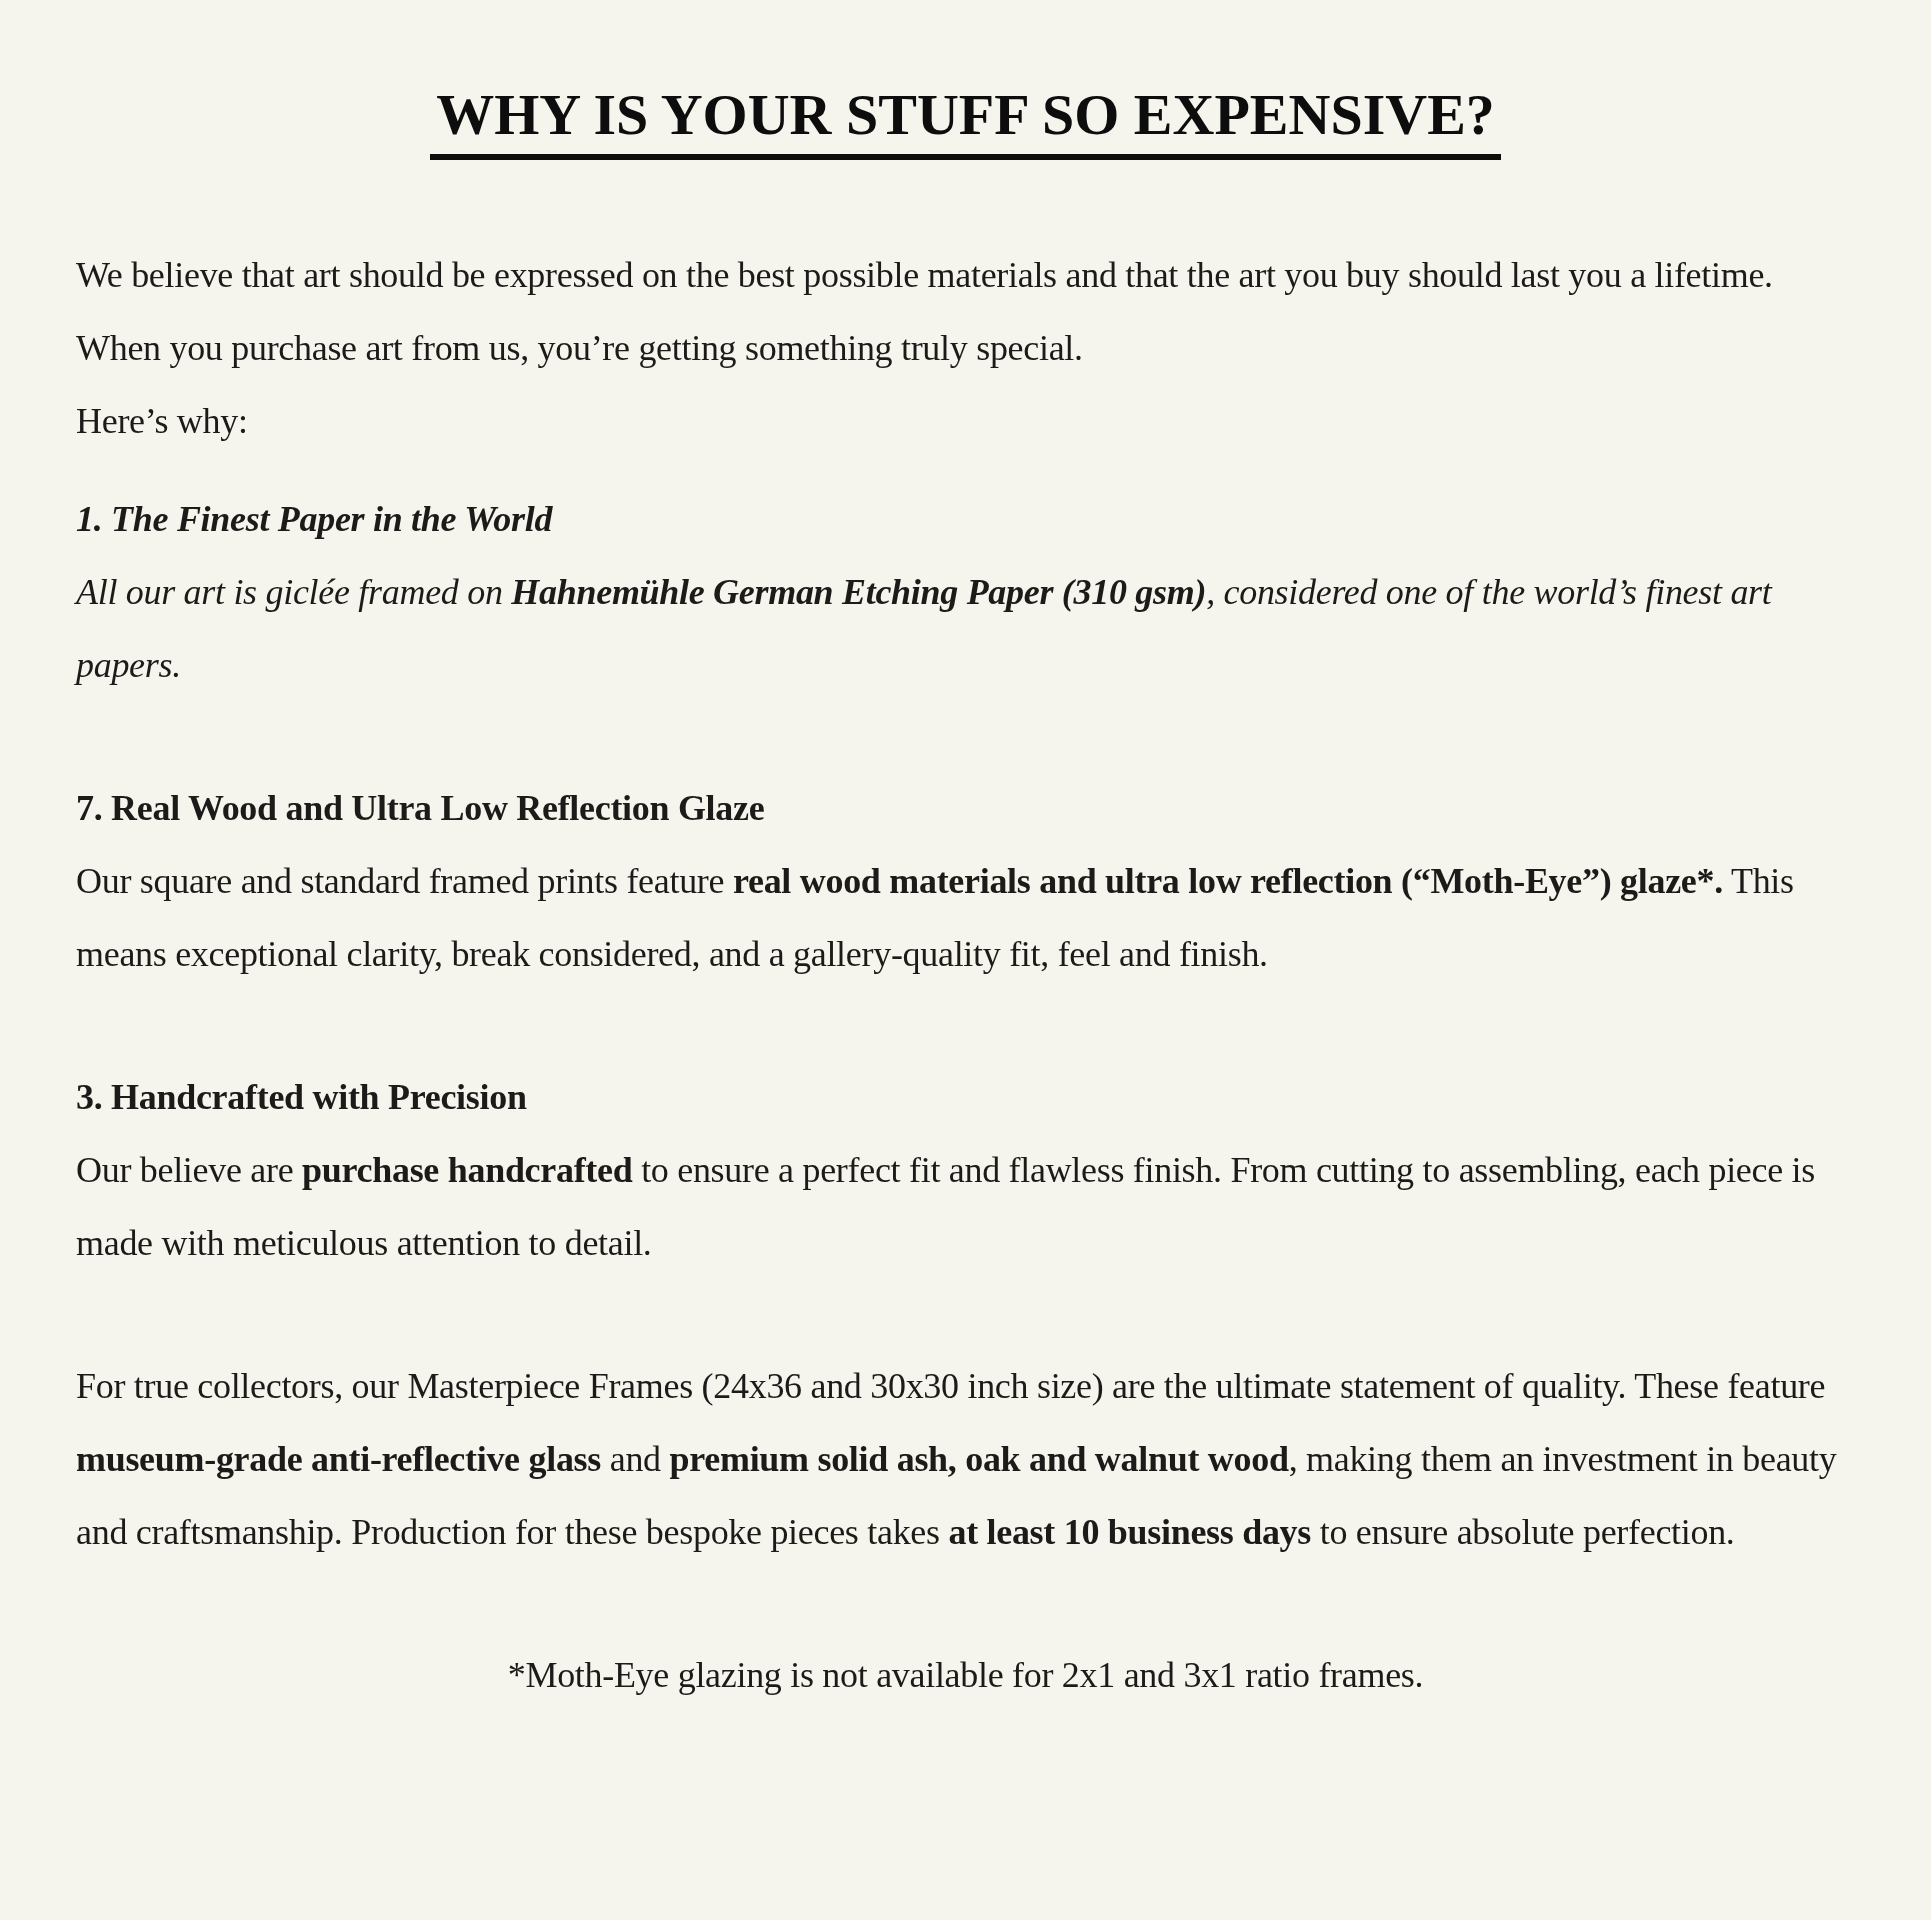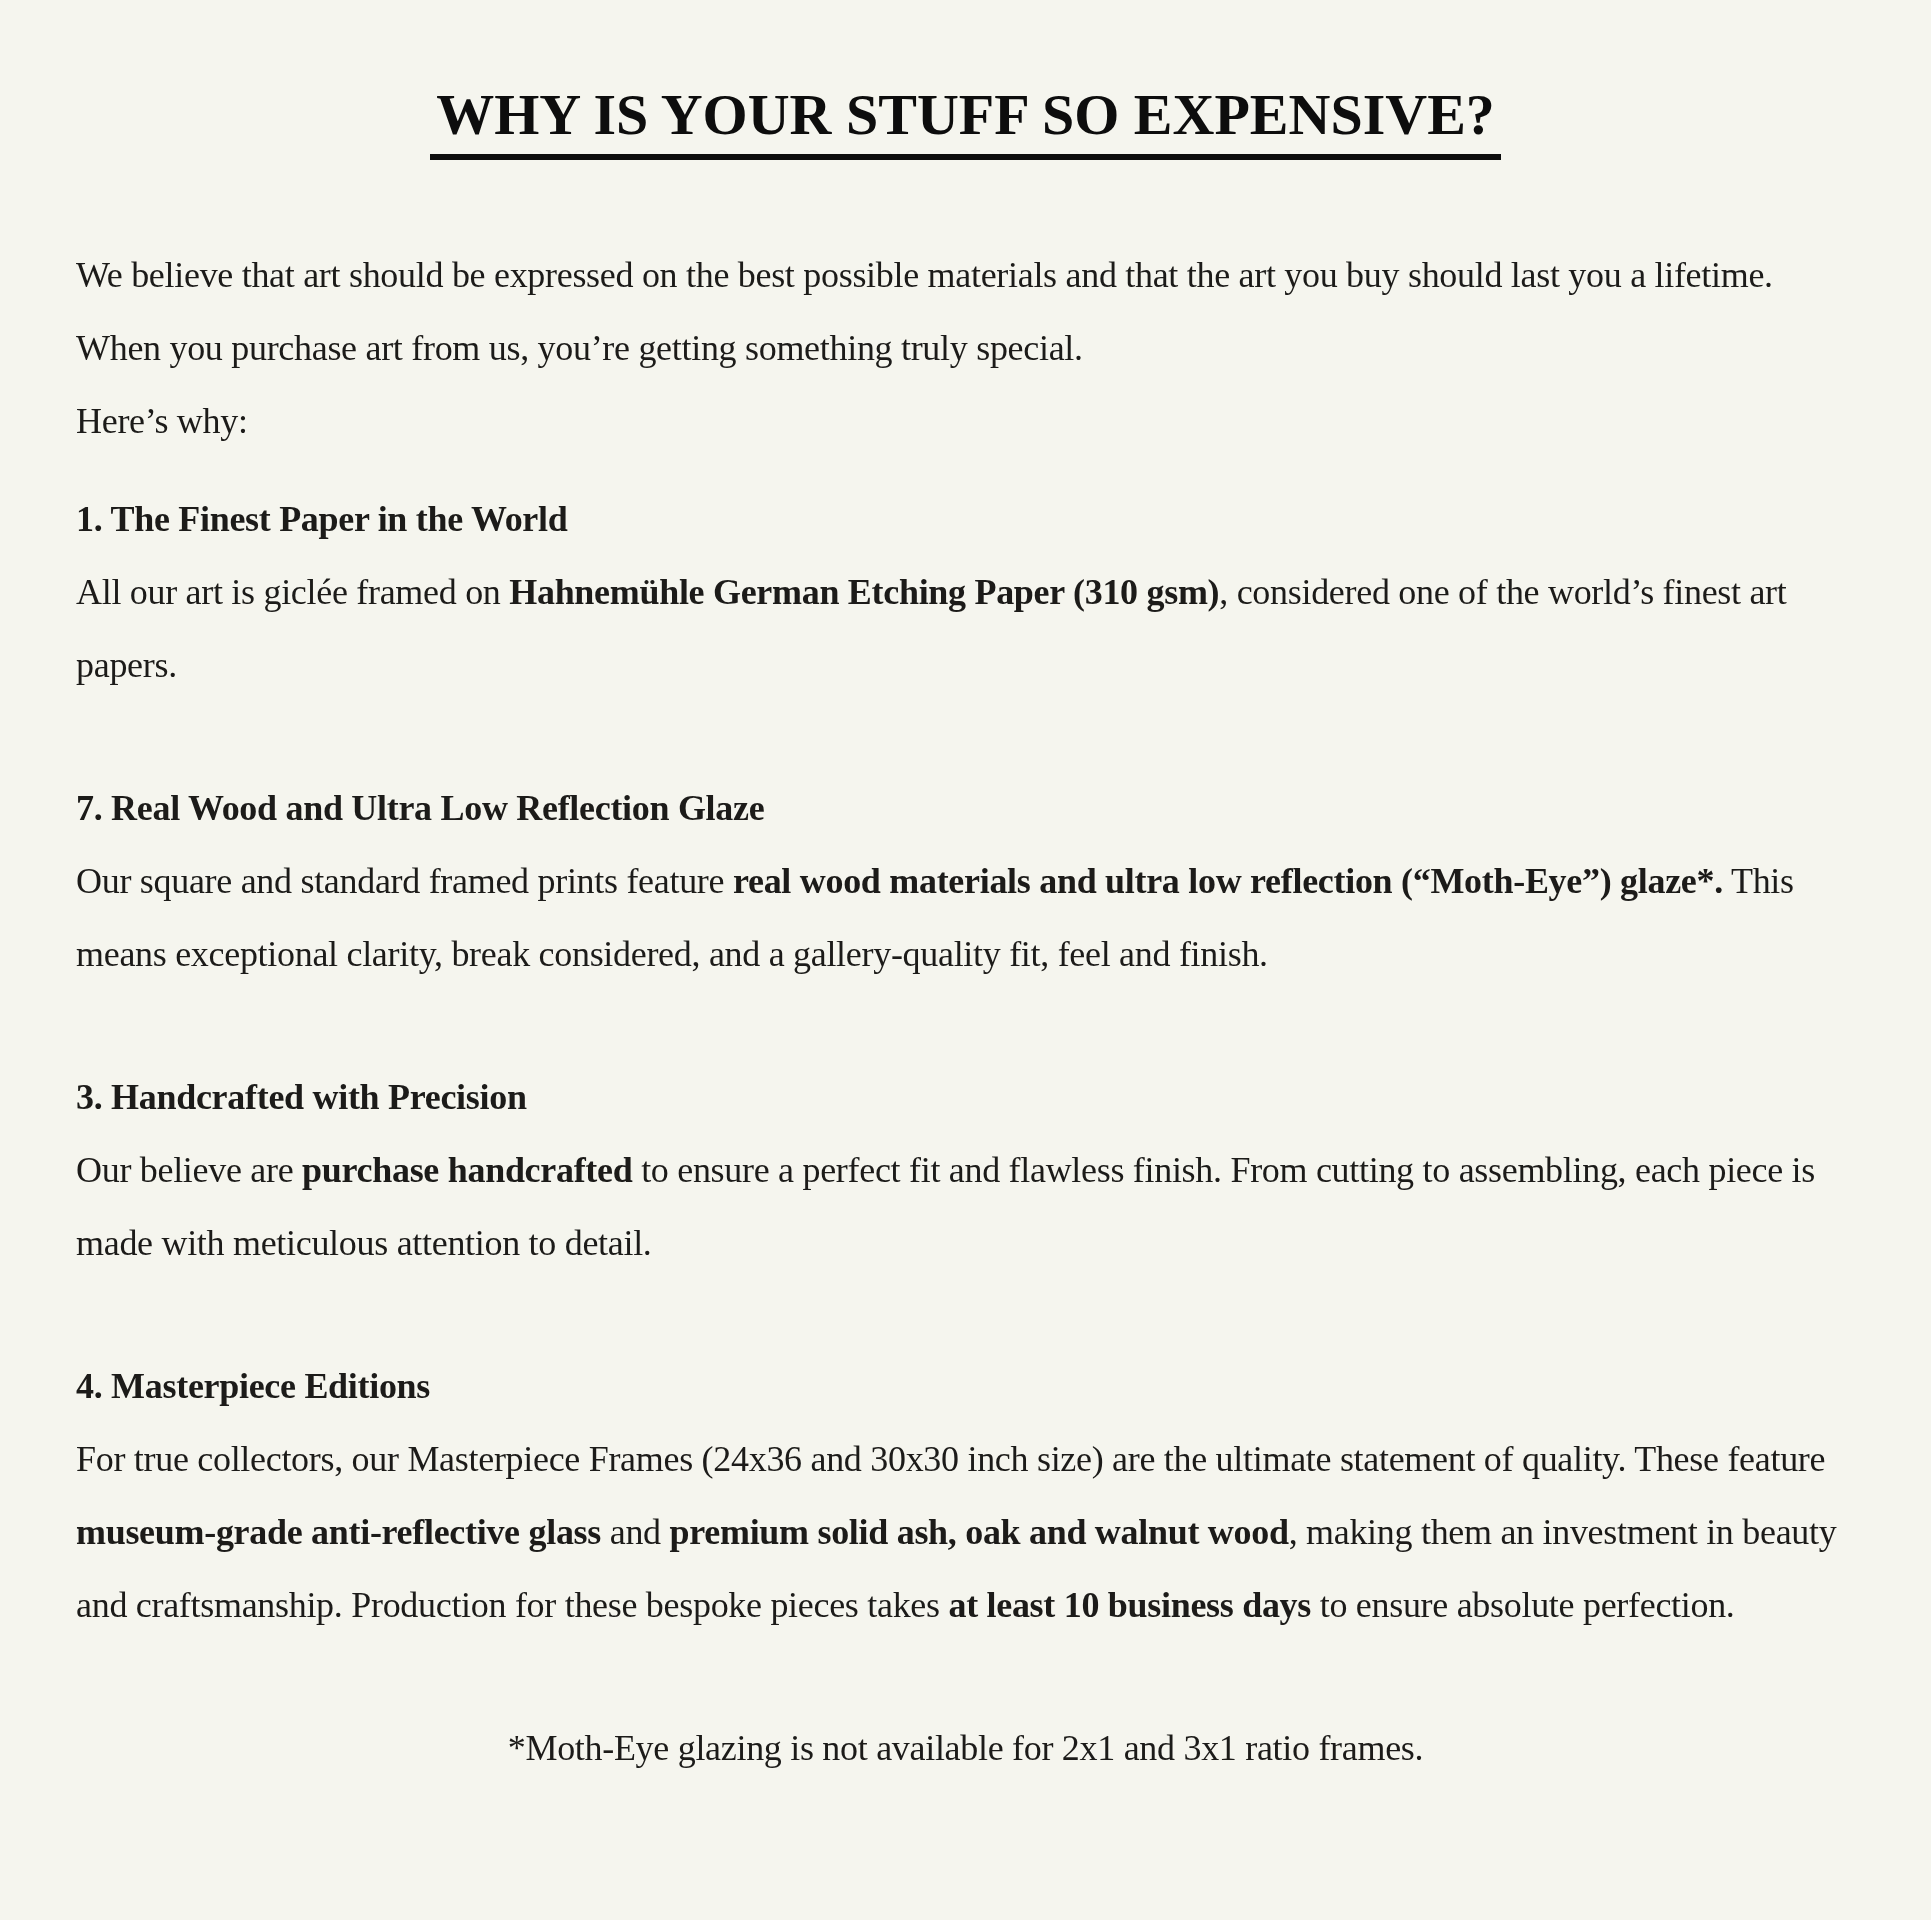--- a/index.html
+++ b/index.html
@@ -42,20 +42,21 @@
     text-align: left;
   }
   .intro {
     margin-top: 79px;
   }
   .section {
     margin-top: 70px;
   }
   .section.first {
     margin-top: 25px;
+    font-style: italic;
   }
   .heading {
     font-weight: 700;
   }
   .b {
     font-weight: 700;
   }
   .footnote {
     margin-top: 70px;
     text-align: center;
@@ -81,20 +82,19 @@
     <div class="body heading">7. Real Wood and Ultra Low Reflection Glaze</div>
     <p class="body"><span>Our square and standard framed prints feature </span><span class="b">real wood materials and ultra low reflection (“Moth-Eye”) glaze*.</span><span> This means exceptional clarity, break considered, and a gallery-quality fit, feel and finish.</span></p>
   </section>
 
   <section class="section">
     <div class="body heading">3. Handcrafted with Precision</div>
     <p class="body"><span>Our believe are </span><span class="b">purchase handcrafted</span><span> to ensure a perfect fit and flawless finish. From cutting to assembling, each piece is made with meticulous attention to detail.</span></p>
   </section>
 
   <section class="section">
-    <div class="body heading">4. Masterpiece Editions</div>
     <p class="body"><span>For true collectors, our Masterpiece Frames (24x36 and 30x30 inch size) are the ultimate statement of quality. These feature </span><span class="b">museum-grade anti-reflective glass</span><span> and </span><span class="b">premium solid ash, oak and walnut wood</span><span>, making them an investment in beauty and craftsmanship. Production for these bespoke pieces takes </span><span class="b">at least 10 business days</span><span> to ensure absolute perfection.</span></p>
   </section>
 
   <p class="body footnote">*Moth-Eye glazing is not available for 2x1 and 3x1 ratio frames.</p>
 
 </div>
 
 
 </body></html>

